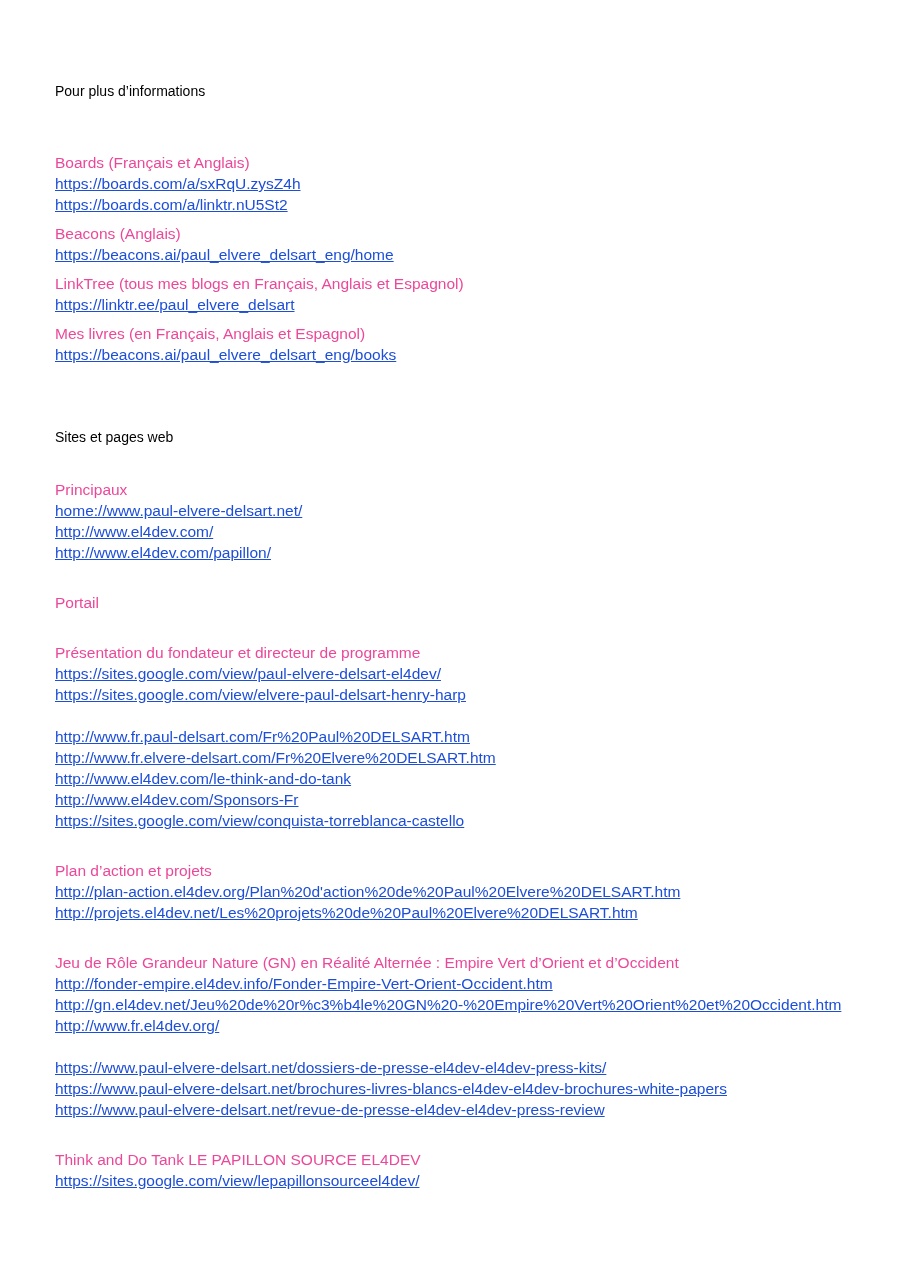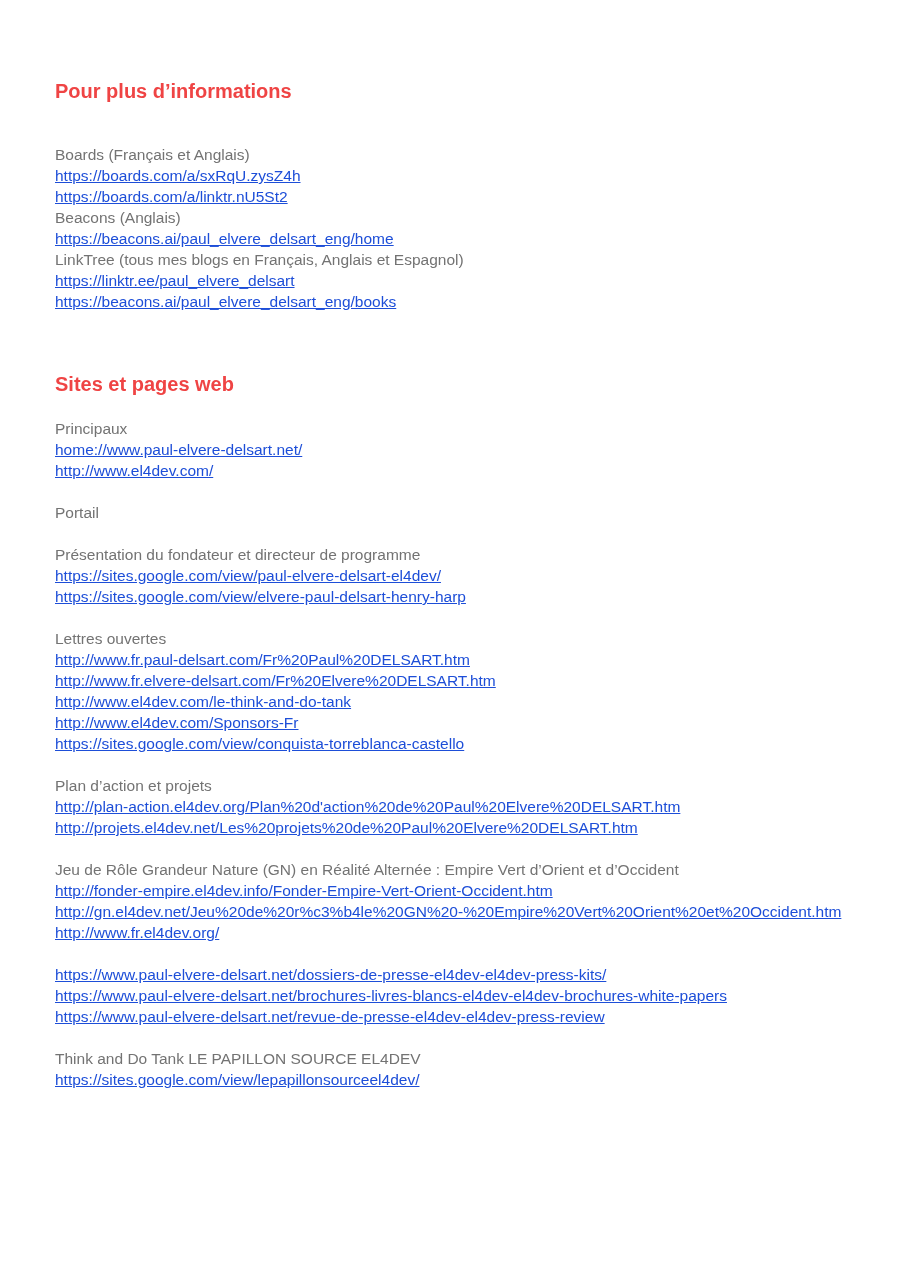--- a/index.html
+++ b/index.html
@@ -12,32 +12,32 @@
     font-size: 15.5px;
     line-height: 21px;
     color: #1f1f1f;
     padding: 80px 10px 0 55px;
     overflow: hidden;
   }
   .content { display: flex; flex-direction: column; }
   .doc-section { display: flex; flex-direction: column; }
   .doc-section + .doc-section { margin-top: 61px; }
   .heading {
-    font-size: 20px;
-    font-weight: bold;
-    color: #ef4444;
+    font-size: 14px;
+    font-weight: normal;
+    color: #000000;
     line-height: 22px;
     margin: 0 0 23px 0;
     white-space: nowrap;
   }
   .doc-section:first-child .heading { margin-bottom: 42px; }
   .block { margin: 0 0 21px 0; }
   .block:last-child { margin-bottom: 0; }
   .line { white-space: nowrap; height: 21px; }
-  .text-line { color: #737373; }
+  .text-line { color: #ec4899; margin-top: 8px; }
   a.link {
     display: block;
     color: #1d4ed8;
     text-decoration: underline;
     cursor: pointer;
     height: 21px;
     white-space: nowrap;
   }
 </style>
 </head>
@@ -48,40 +48,41 @@
       <section class="doc-section">
         <h2 class="heading">Pour plus d’informations</h2>
         <div class="block">
           <div class="line text-line">Boards (Français et Anglais)</div>
           <a class="line link">https://boards.com/a/sxRqU.zysZ4h</a>
           <a class="line link">https://boards.com/a/linktr.nU5St2</a>
           <div class="line text-line">Beacons (Anglais)</div>
           <a class="line link">https://beacons.ai/paul_elvere_delsart_eng/home</a>
           <div class="line text-line">LinkTree (tous mes blogs en Français, Anglais et Espagnol)</div>
           <a class="line link">https://linktr.ee/paul_elvere_delsart</a>
+          <div class="line text-line">Mes livres (en Français, Anglais et Espagnol)</div>
           <a class="line link">https://beacons.ai/paul_elvere_delsart_eng/books</a>
         </div>
       </section>
       <section class="doc-section">
         <h2 class="heading">Sites et pages web</h2>
         <div class="block">
           <div class="line text-line">Principaux</div>
           <a class="line link">home://www.paul-elvere-delsart.net/</a>
           <a class="line link">http://www.el4dev.com/</a>
+          <a class="line link">http://www.el4dev.com/papillon/</a>
         </div>
         <div class="block">
           <div class="line text-line">Portail</div>
         </div>
         <div class="block">
           <div class="line text-line">Présentation du fondateur et directeur de programme</div>
           <a class="line link">https://sites.google.com/view/paul-elvere-delsart-el4dev/</a>
           <a class="line link">https://sites.google.com/view/elvere-paul-delsart-henry-harp</a>
         </div>
         <div class="block">
-          <div class="line text-line">Lettres ouvertes</div>
           <a class="line link">http://www.fr.paul-delsart.com/Fr%20Paul%20DELSART.htm</a>
           <a class="line link">http://www.fr.elvere-delsart.com/Fr%20Elvere%20DELSART.htm</a>
           <a class="line link">http://www.el4dev.com/le-think-and-do-tank</a>
           <a class="line link">http://www.el4dev.com/Sponsors-Fr</a>
           <a class="line link">https://sites.google.com/view/conquista-torreblanca-castello</a>
         </div>
         <div class="block">
           <div class="line text-line">Plan d’action et projets</div>
           <a class="line link">http://plan-action.el4dev.org/Plan%20d'action%20de%20Paul%20Elvere%20DELSART.htm</a>
           <a class="line link">http://projets.el4dev.net/Les%20projets%20de%20Paul%20Elvere%20DELSART.htm</a>

